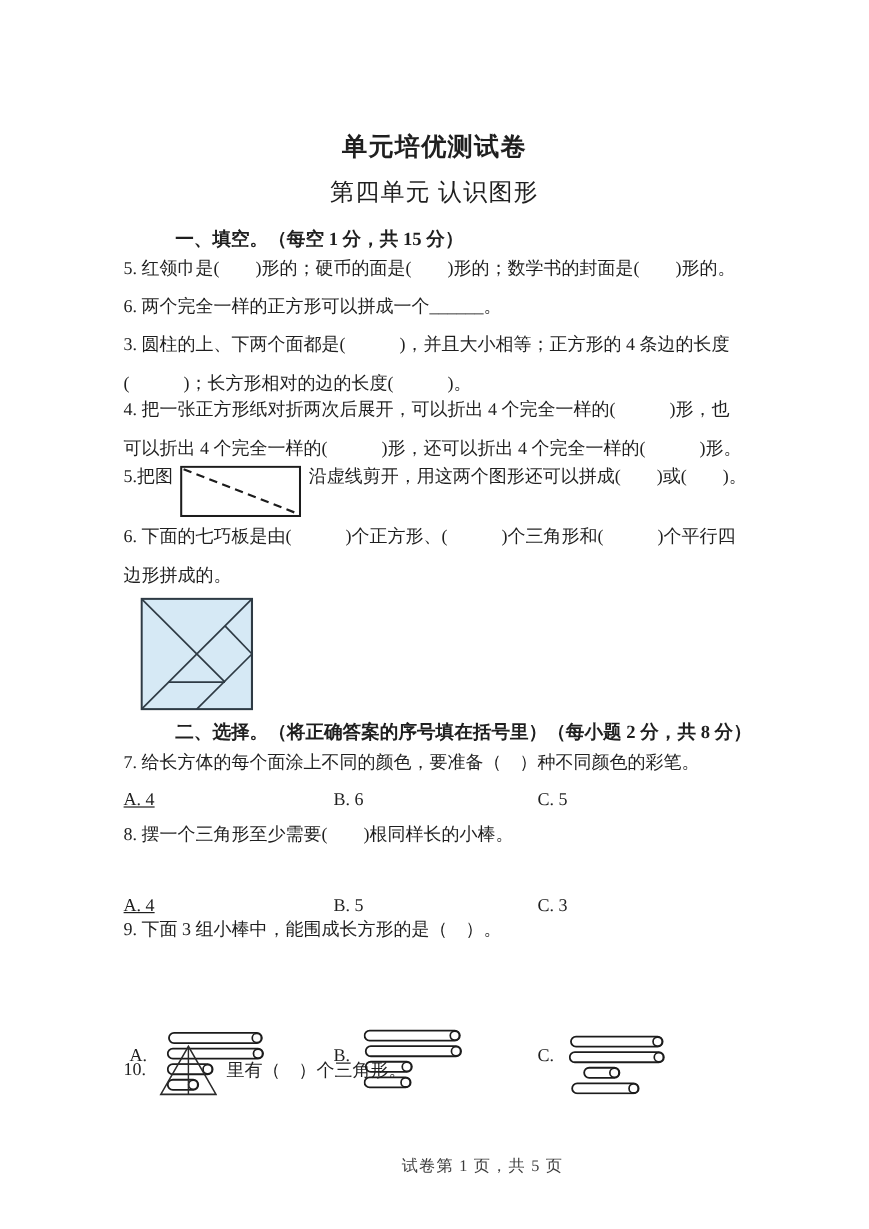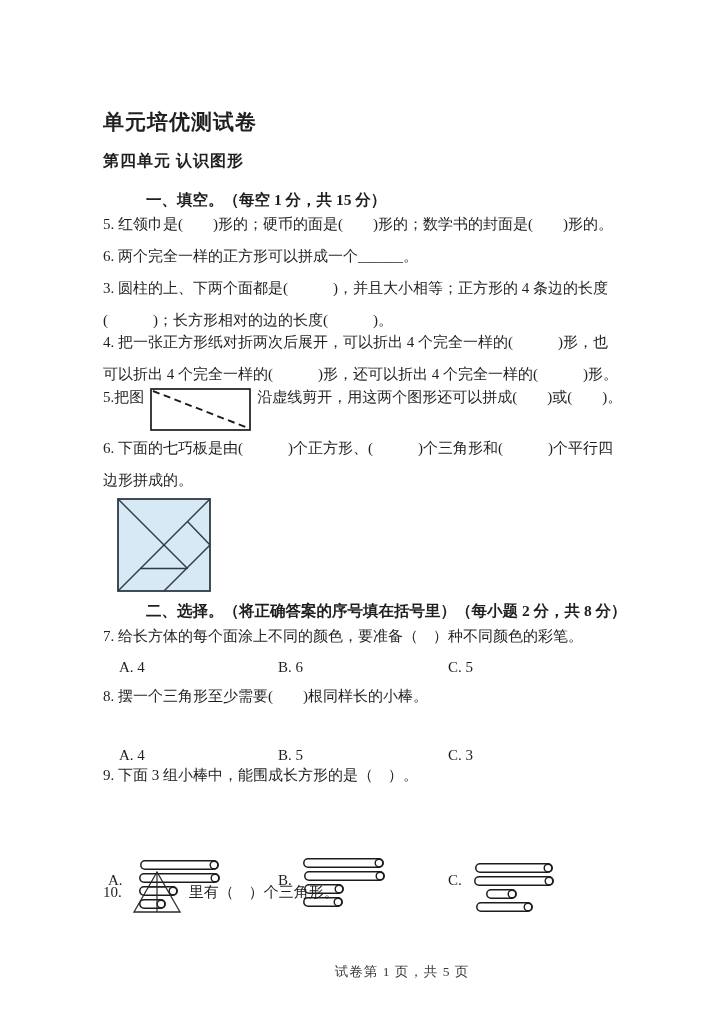--- a/index.html
+++ b/index.html
@@ -2,28 +2,28 @@
 <html><head>
 <meta charset="utf-8">
 <style>
   html,body{margin:0;padding:0;}
   body{
     width:724px;height:1024px;position:relative;background:#ffffff;
     font-family:"Liberation Serif","DejaVu Serif",serif;color:#1f1f1f;
     overflow:hidden;
   }
   .blk{position:absolute;left:103px;width:518px;}
-  .center{}
+  .center{text-align:center;}
   .title{font-size:21px;font-weight:700;line-height:28px;letter-spacing:1px;}
-  .subtitle{font-size:16px;font-weight:700;line-height:28px;letter-spacing:1px;}
+  .subtitle{font-size:20px;font-weight:400;line-height:28px;letter-spacing:1px;}
   .sec-heading{font-size:15.5px;font-weight:700;line-height:26px;margin-left:43px;}
   .q{font-size:15px;line-height:32px;}
   .optrow{position:relative;height:30px;font-size:15px;}
   .optrow span{position:absolute;top:0;line-height:30px;}
-  .opt-a{left:16px;} .opt-b{left:175px;} .opt-c{left:345px;}
+  .opt-a{left:0;text-decoration:underline;} .opt-b{left:175px;} .opt-c{left:345px;}
   .q5row{display:flex;white-space:nowrap;font-size:15px;}
   .q5row svg{margin:0 6px;flex:0 0 auto;}
   .q10row{display:flex;align-items:center;font-size:15px;}
   .q10row svg{margin:0 8px 0 10px;flex:0 0 auto;}
   .sticksrow{position:relative;height:62px;}
   .sticksrow .grp-label{position:absolute;top:14px;font-size:15px;line-height:20px;}
   .sticksrow svg{position:absolute;top:0;}
   .footer{position:absolute;left:0;top:963px;width:724px;text-align:center;
     font-size:13.5px;color:#3c3c3c;letter-spacing:1px;padding-left:40px;}
   .tangram-wrap{position:absolute;left:117px;}

